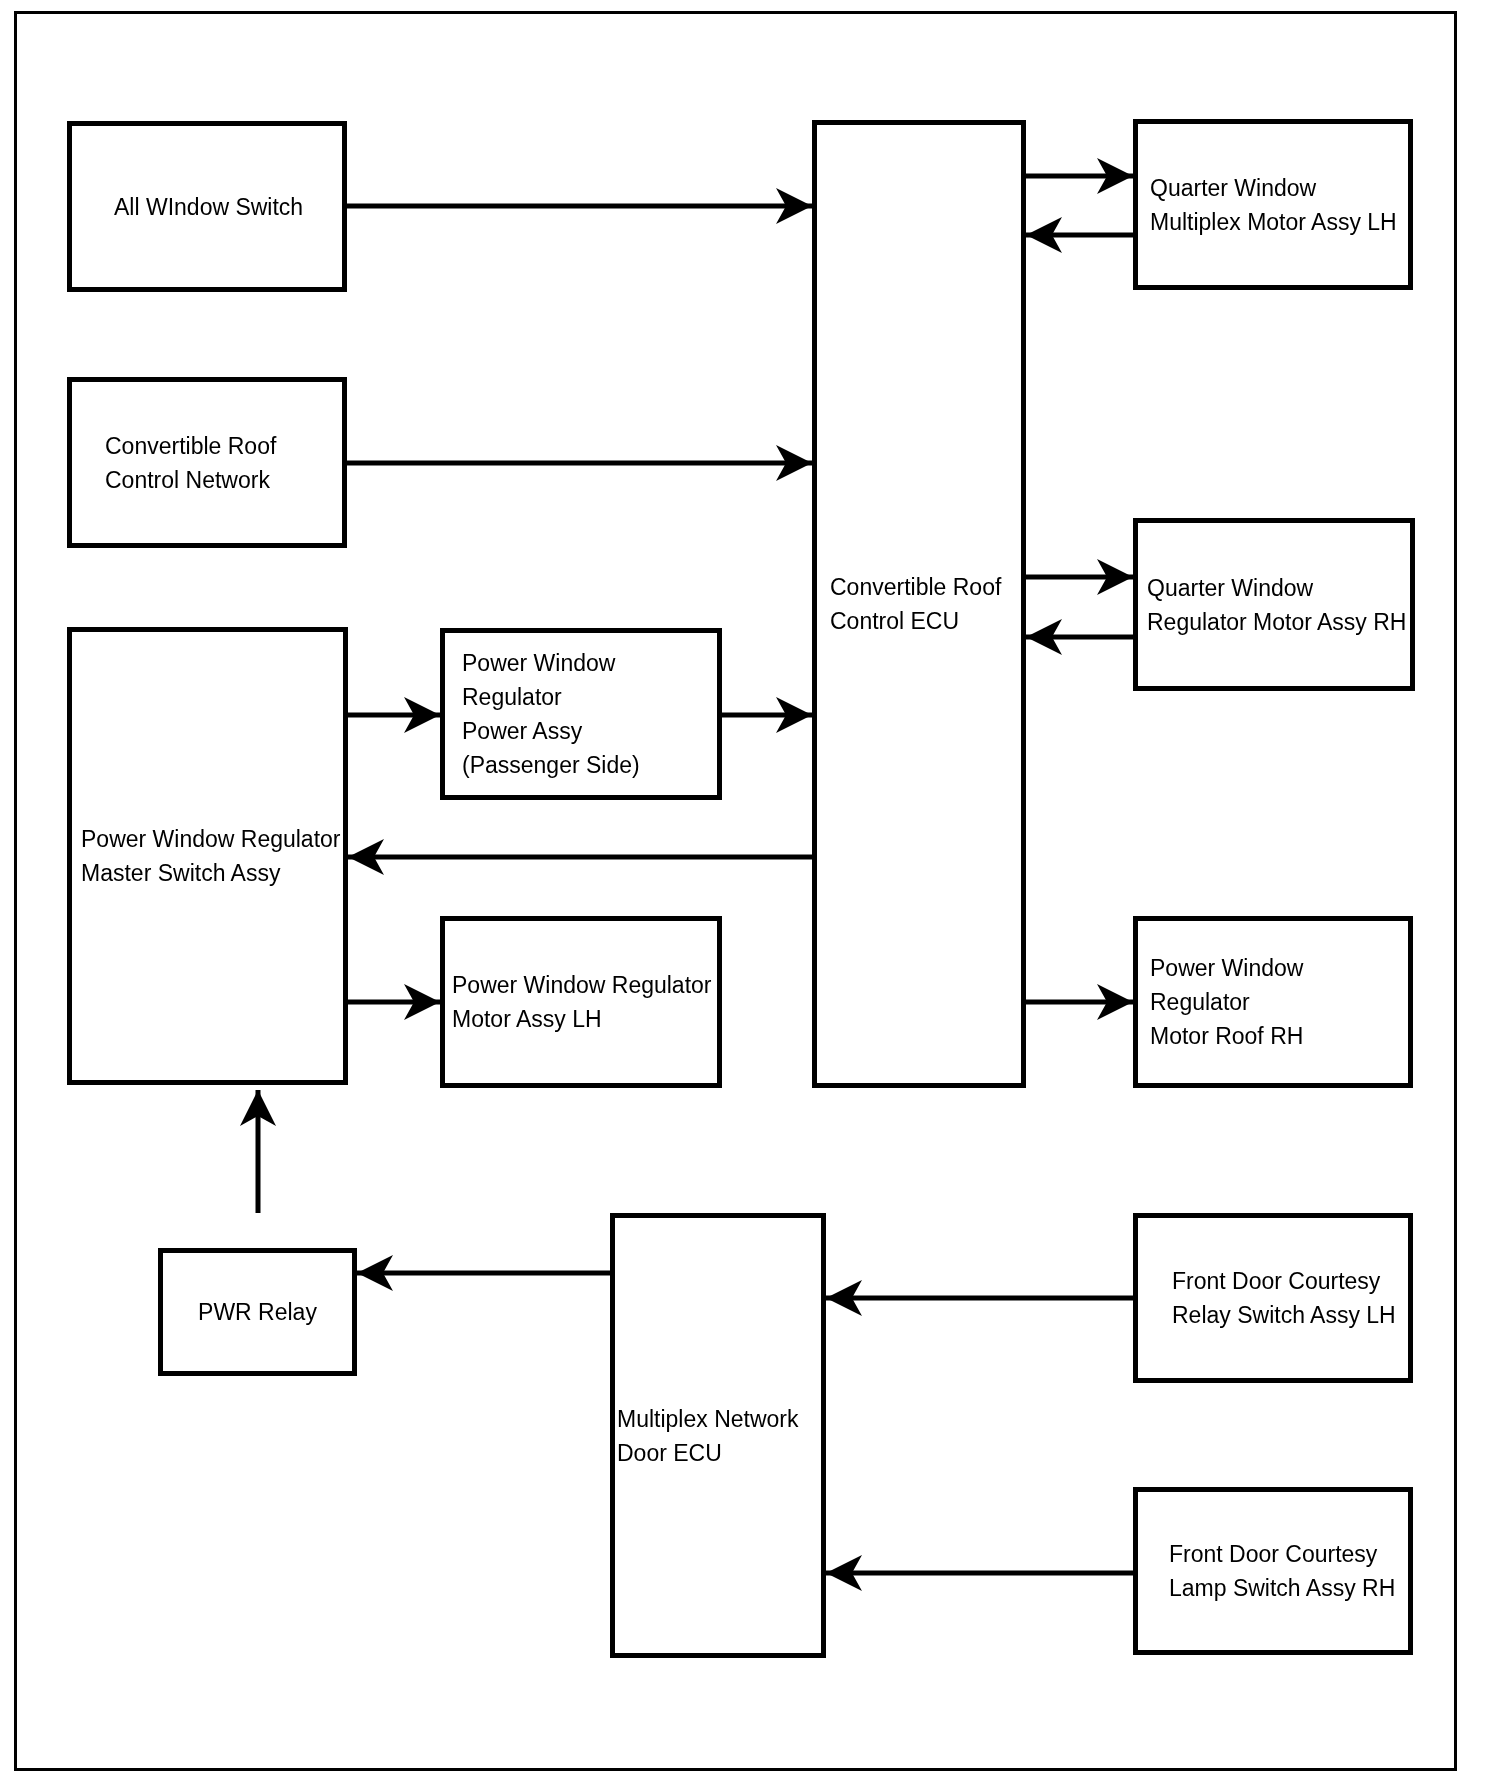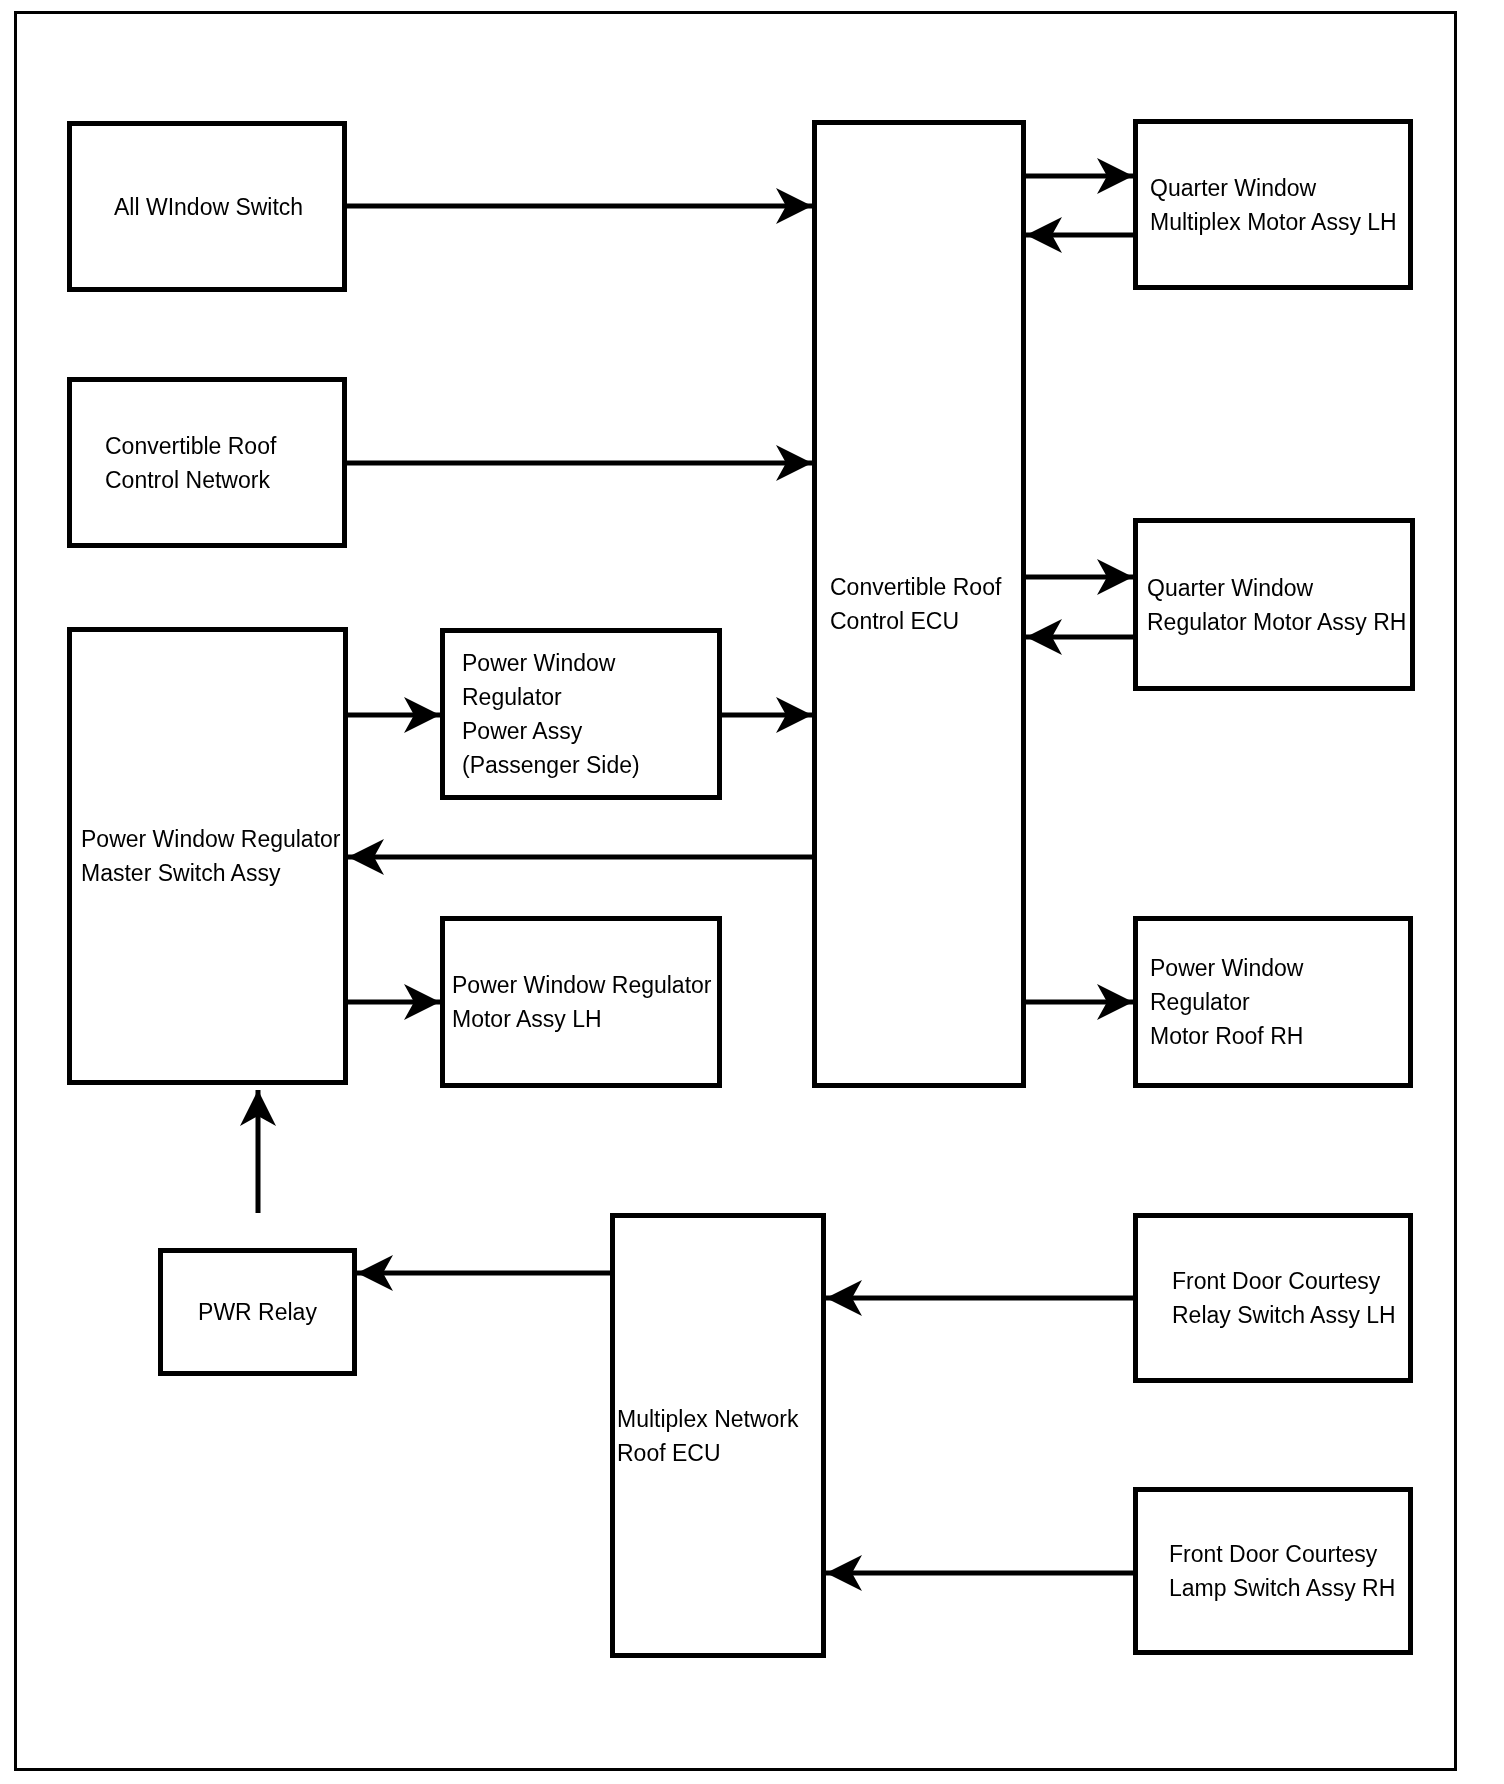--- a/index.html
+++ b/index.html
@@ -116,21 +116,21 @@
 
 <div class="node center" style="left:158px;top:1213px;width:199px;height:128px;margin-top:35px;">
   <div class="label">
     <div>PWR Relay</div>
   </div>
 </div>
 
 <div class="node" style="left:610px;top:1213px;width:216px;height:445px;padding-left:2px;">
   <div class="label">
     <div>Multiplex Network</div>
-    <div>Roof ECU</div>
+    <div>Door ECU</div>
   </div>
 </div>
 
 <div class="node" style="left:1133px;top:1213px;width:280px;height:170px;padding-left:34px;">
   <div class="label">
     <div>Front Door Courtesy</div>
     <div>Relay Switch Assy LH</div>
   </div>
 </div>
 

